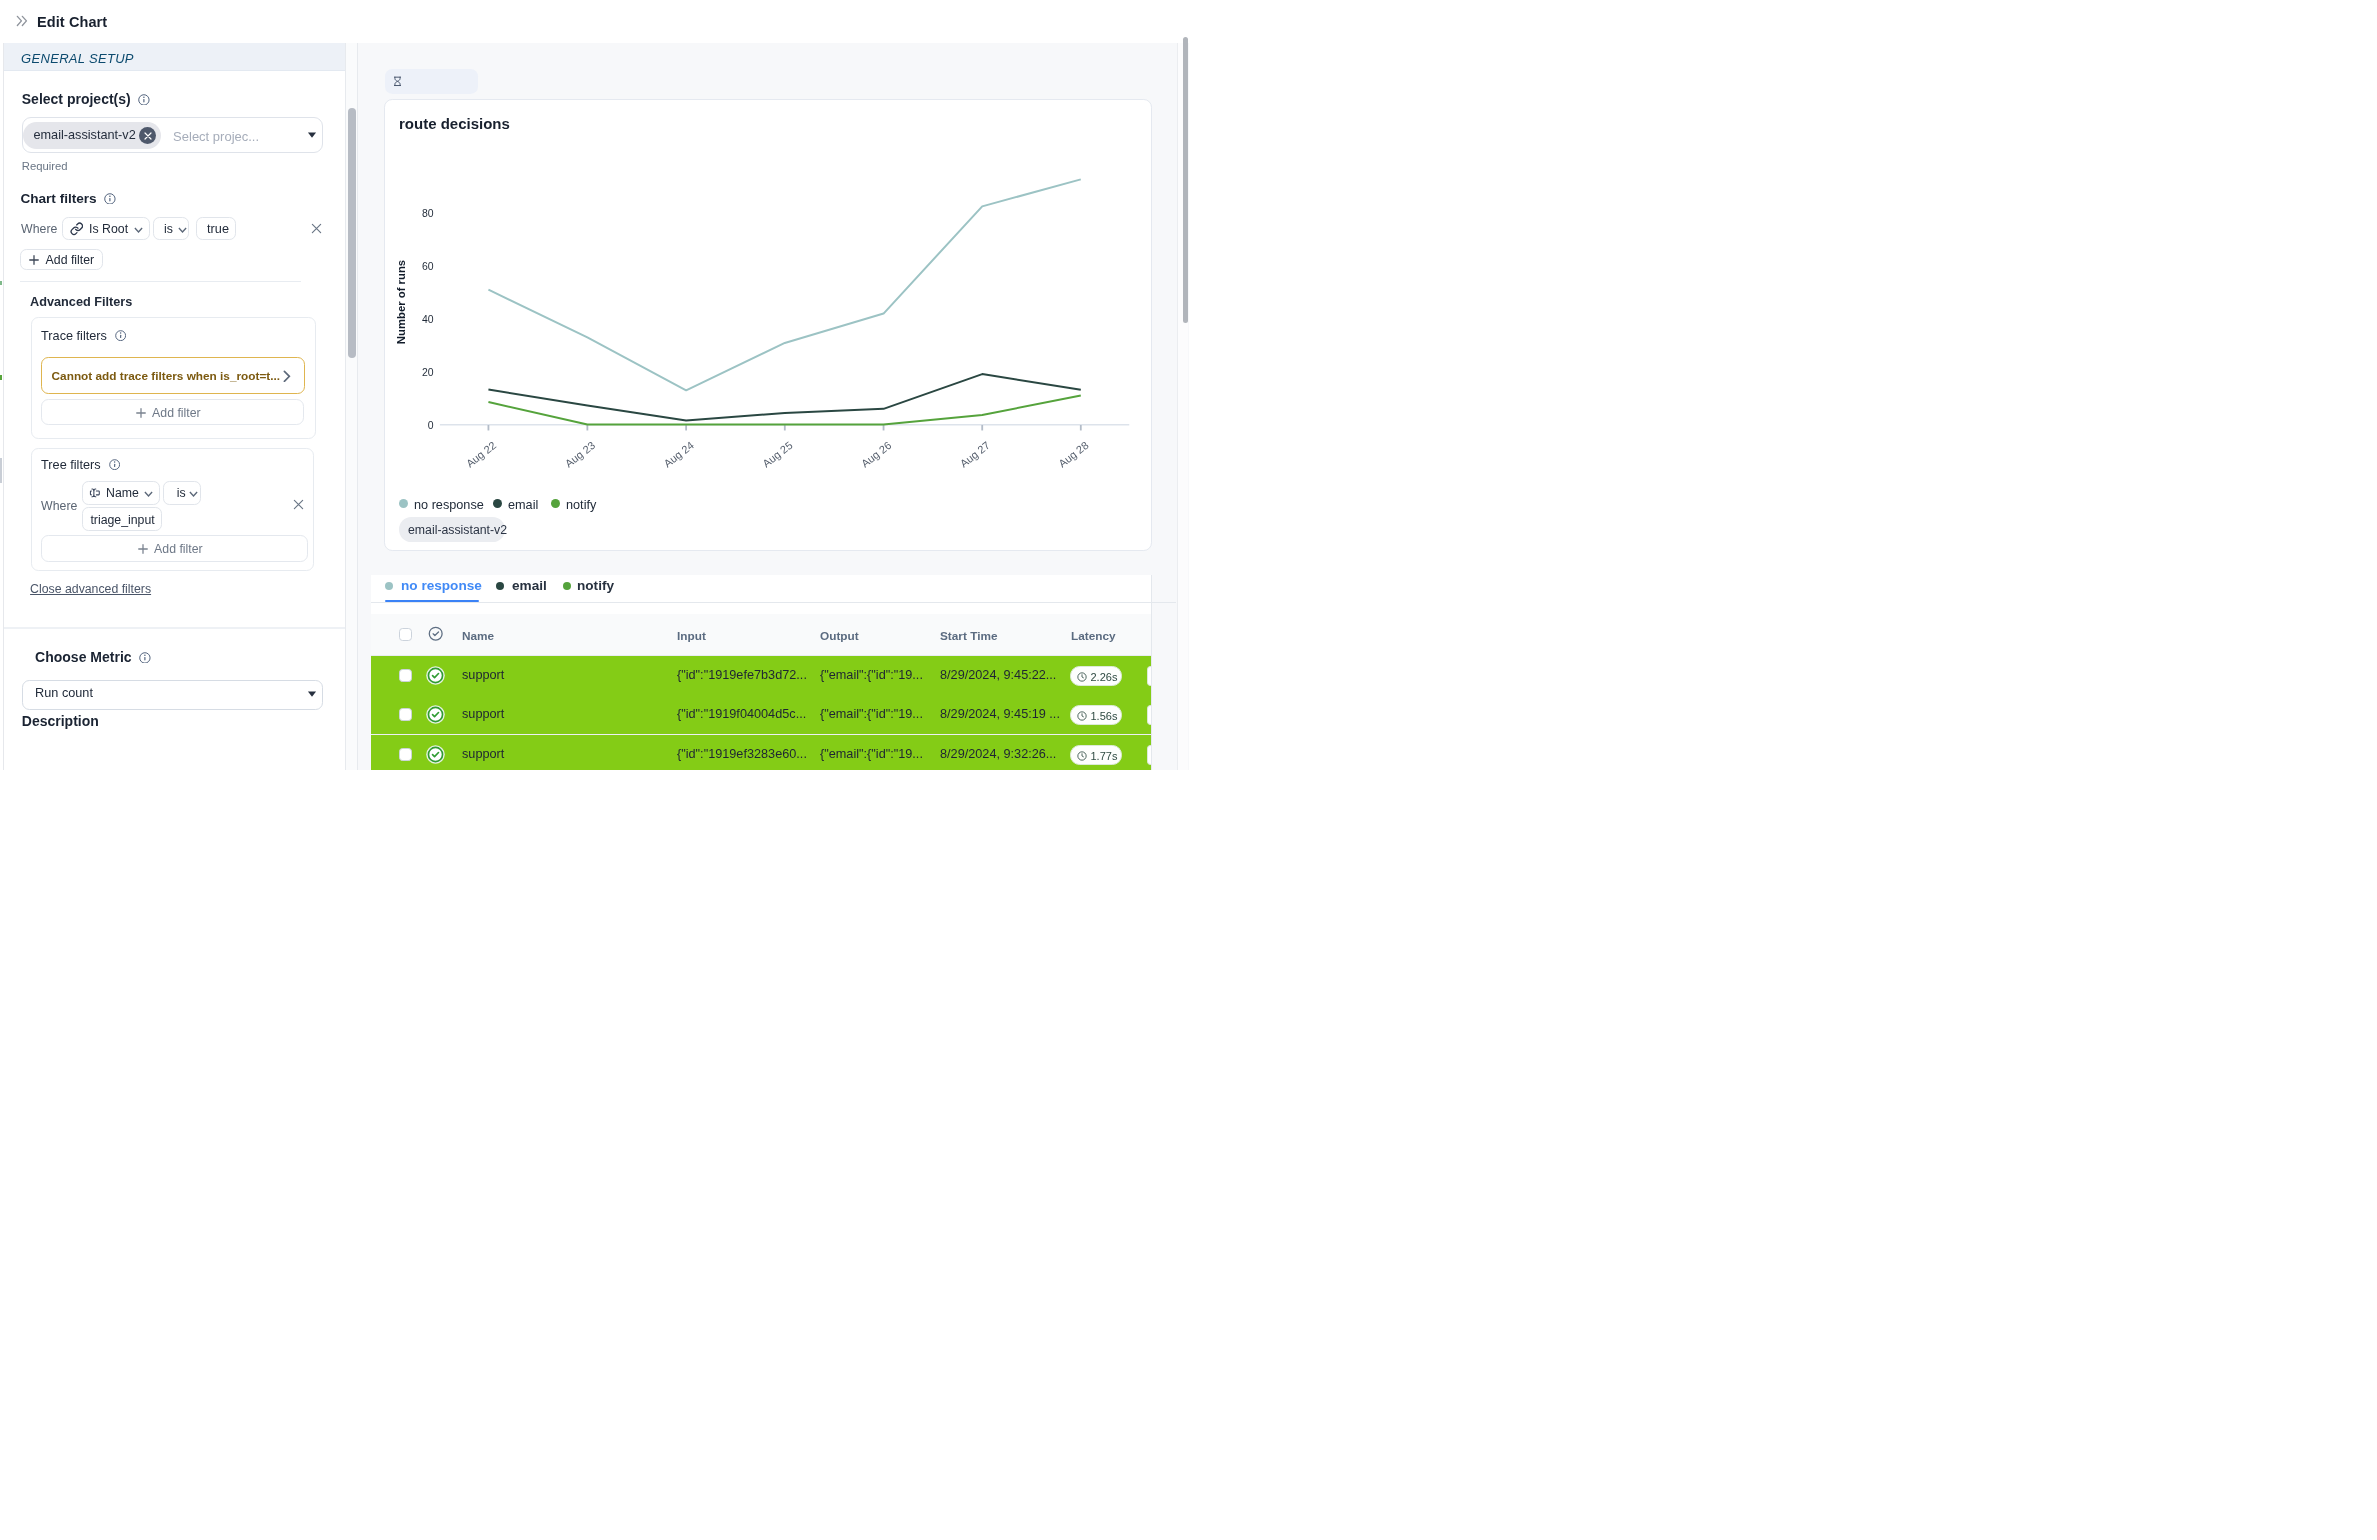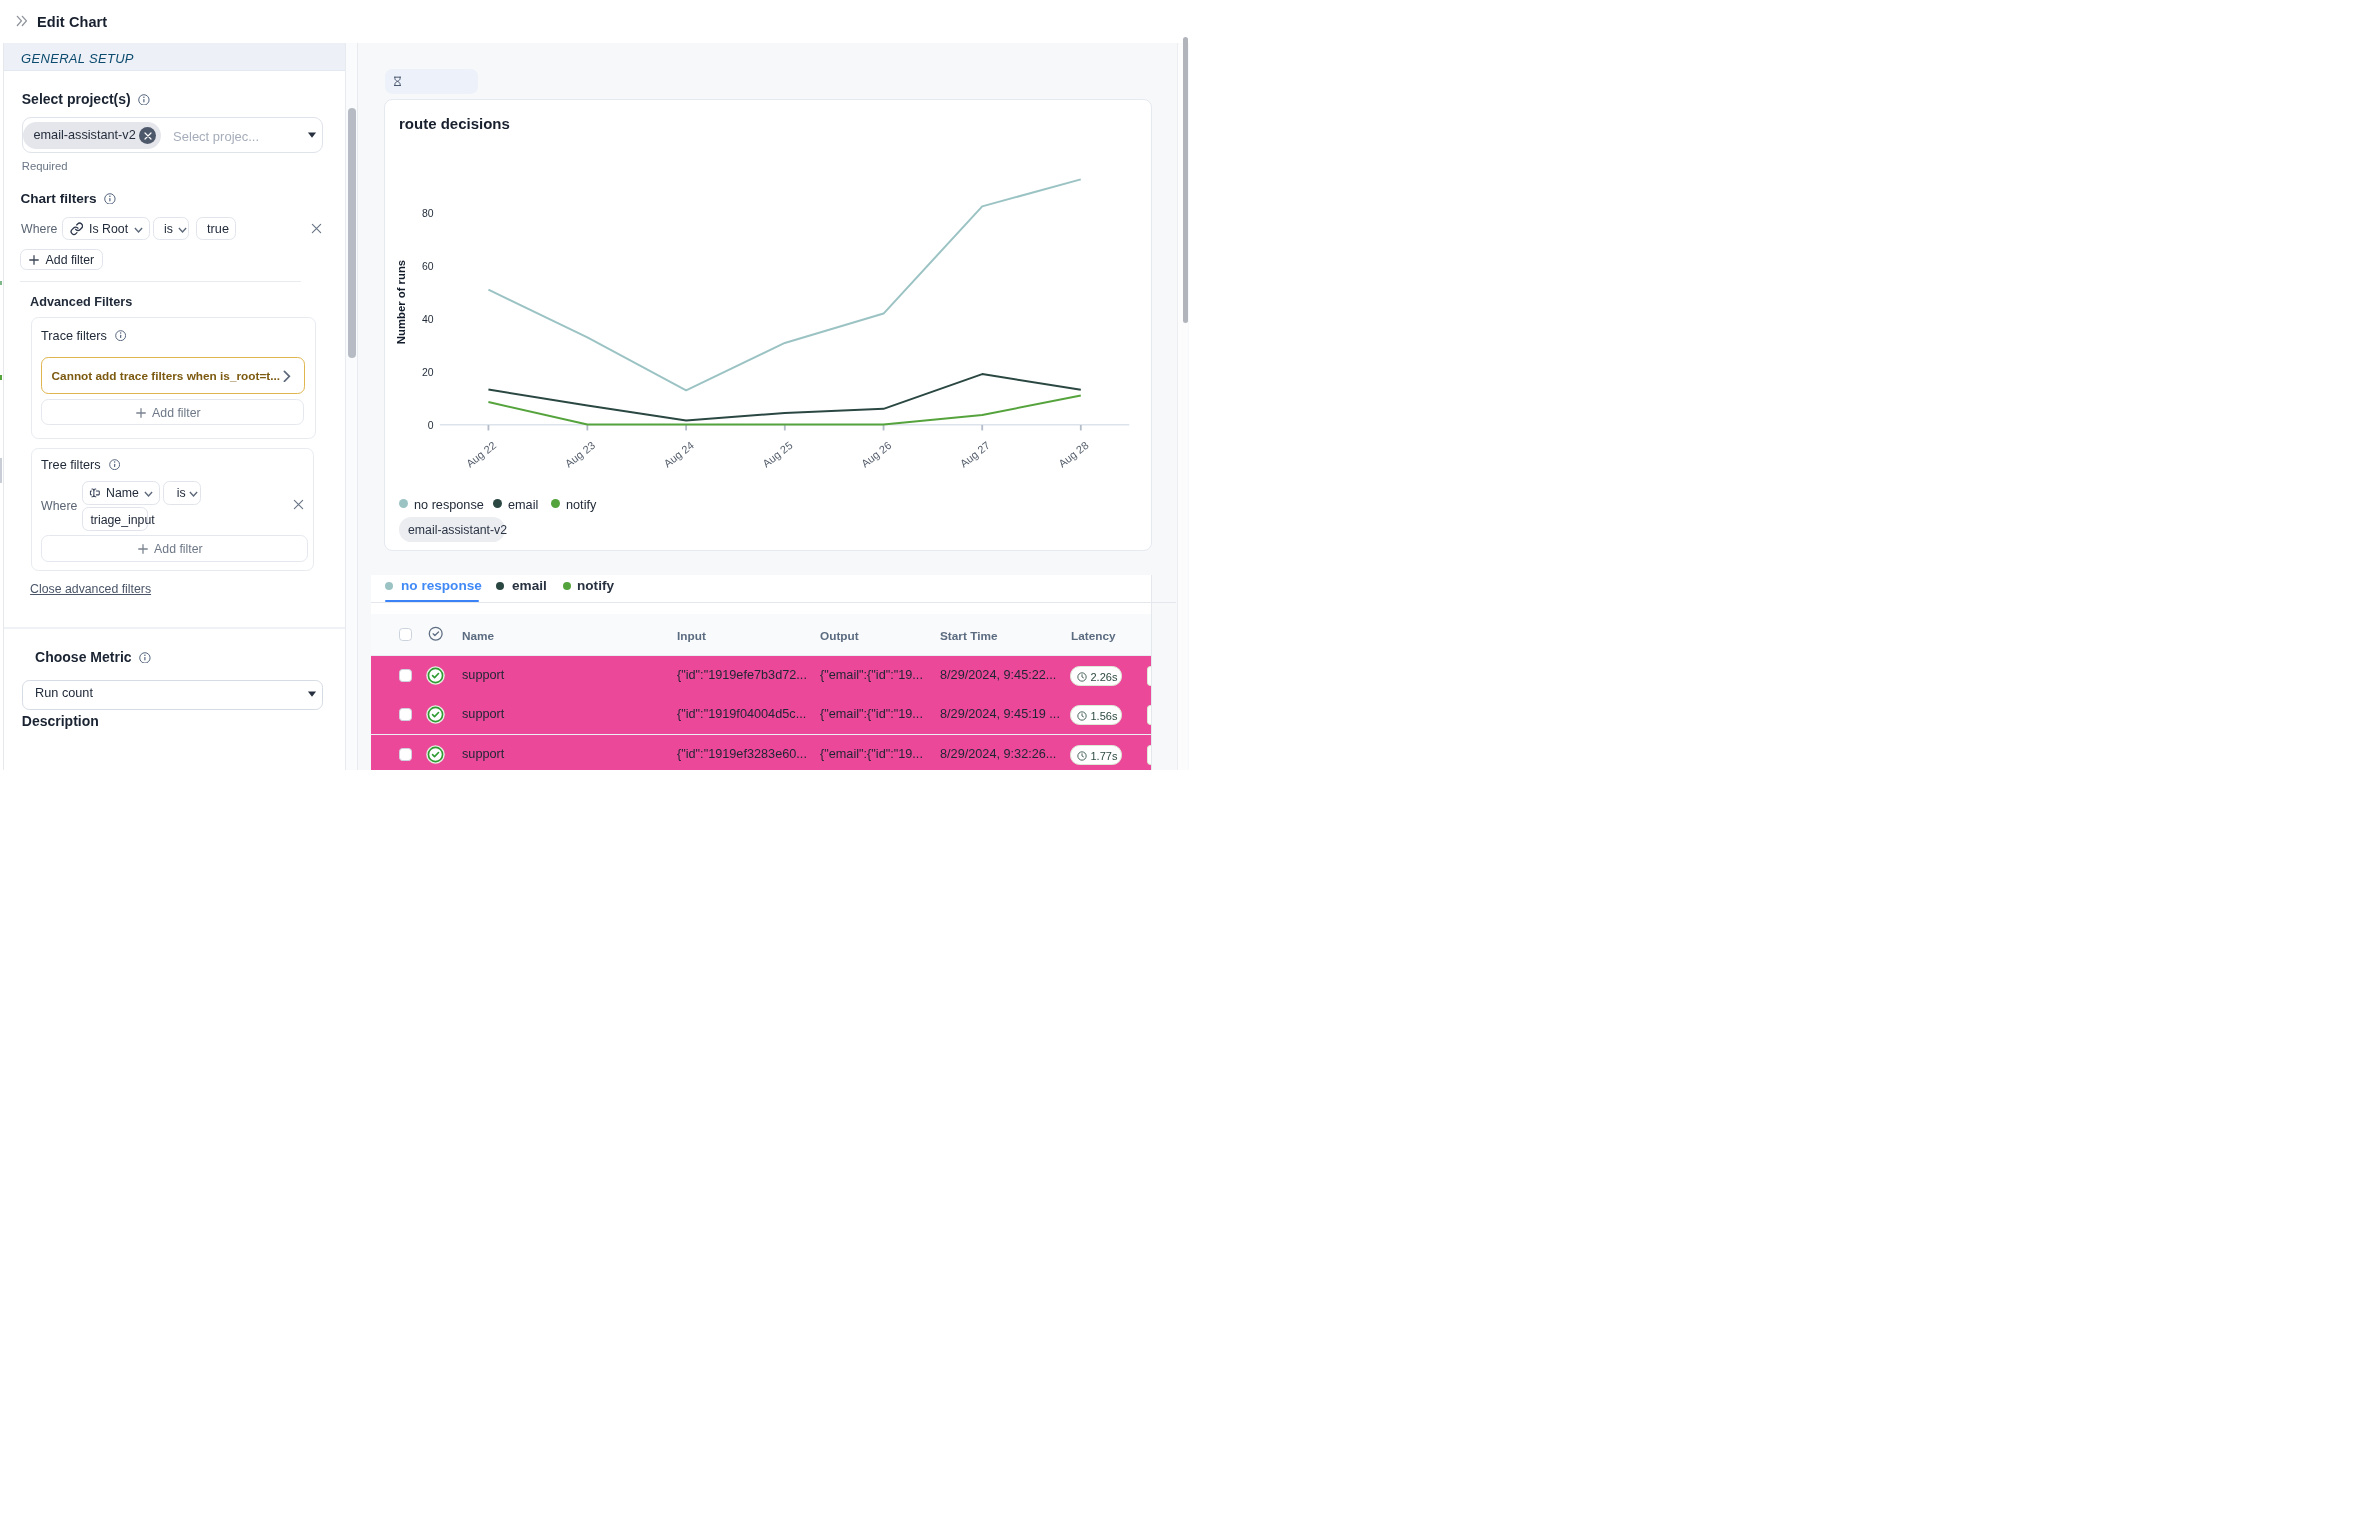--- a/index.html
+++ b/index.html
@@ -51,21 +51,21 @@
   #chartcard { left:384px; top:99px; width:768px; height:452px; background:#fff; border:0.9px solid #e5e9f0; border-radius:8.2px; }
 
   
   #tabsec { left:371px; top:575px; width:780px; height:196px; background:#fff; }
   .tabdot { position:absolute; width:8.2px; height:8.2px; border-radius:50%; }
   #tabline { position:absolute; left:0px; top:27px; width:805px; height:0.9px; background:#e4e8ed; }
   #tabactive { position:absolute; left:13.6px; top:25px; width:94px; height:2.4px; background:#3b82f6; border-radius:1.8px; }
 
   #thead { position:absolute; left:0; top:39px; width:780px; height:42px; background:#f9fafb; border-bottom:0.9px solid #e9edf1; }
   .hcell { position:absolute; top:15px; font-size:11.8px; font-weight:700; color:#5b6b80; }
-  .row { position:absolute; left:0; width:780px; height:40px; background:#ec4899; border-bottom:0.9px solid #ecf0f3; }
+  .row { position:absolute; left:0; width:780px; height:40px; background:#84cc16; border-bottom:0.9px solid #ecf0f3; }
   .cell { position:absolute; top:12.3px; font-size:12.7px; color:#1e2533; }
   .cbox { position:absolute; left:28px; width:13px; height:13px; border:1.4px solid #ccd3dc; border-radius:3.6px; background:#fff; }
   #tdivider { position:absolute; left:780px; top:0px; width:0.9px; height:196px; background:#e4e8ed; }
 
   .lpill { position:absolute; left:699px; width:52px; height:19.3px; border:0.9px solid #dcead7; border-radius:9.5px; background:#fdfefd; color:#2e4a42; font-size:11px; }
   .spill { position:absolute; left:776px; width:4.2px; height:19.3px; border:0.9px solid #dcead7; border-radius:9.5px 0 0 9.5px; border-right:none; background:#fff; }
 
   
   #pgutter { left:1177px; top:43px; width:11.3px; height:727px; background:#fcfcfd; border-left:0.9px solid #ebedf0; }
   #pthumb { left:1183px; top:37px; width:5.4px; height:286px; border-radius:2.7px; background:#b1b5bb; z-index:5; }
@@ -197,21 +197,21 @@
     </div>
     <div class="fbox" style="left:159px; top:438px; width:38px; height:23.6px;">
       <span style="position:absolute;left:12.7px;top:3.6px;">is</span>
       <svg class="abs" style="left:25.4px; top:8.6px;" width="9" height="6.4" viewBox="0 0 10 7">
         <path d="M1 1 L5 5.5 L9 1" fill="none" stroke="#5c6879" stroke-width="1.5"></path>
       </svg>
     </div>
     <svg class="abs" style="left:289px; top:456px;" width="11" height="11" viewBox="0 0 12 12" stroke="#6a7686" stroke-width="1.3" stroke-linecap="round">
       <path d="M1.5 1.5 L10.5 10.5 M10.5 1.5 L1.5 10.5"></path>
     </svg>
-    <div class="fbox" style="left:78px; top:464px; width:66px; height:23.6px;">
+    <div class="fbox" style="left:78px; top:464px; width:80px; height:23.6px;">
       <span style="position:absolute;left:7.3px;top:4.5px;">triage_input</span>
     </div>
     <div class="ghostbtn" style="left:37px; top:492px; width:267px; height:27px;">
       <svg class="abs" style="left:96px; top:8.2px;" width="10" height="10" viewBox="0 0 11 11" stroke="#79828f" stroke-width="1.4" stroke-linecap="round">
         <path d="M5.5 0.8 V10.2 M0.8 5.5 H10.2"></path>
       </svg>
       <span style="position:absolute;left:112px;top:5.9px;">Add filter</span>
     </div>
 
     <div class="abs" style="left:26px; top:539px; font-size:12.3px; color:#4a5568; text-decoration:underline;">Close advanced filters</div>

